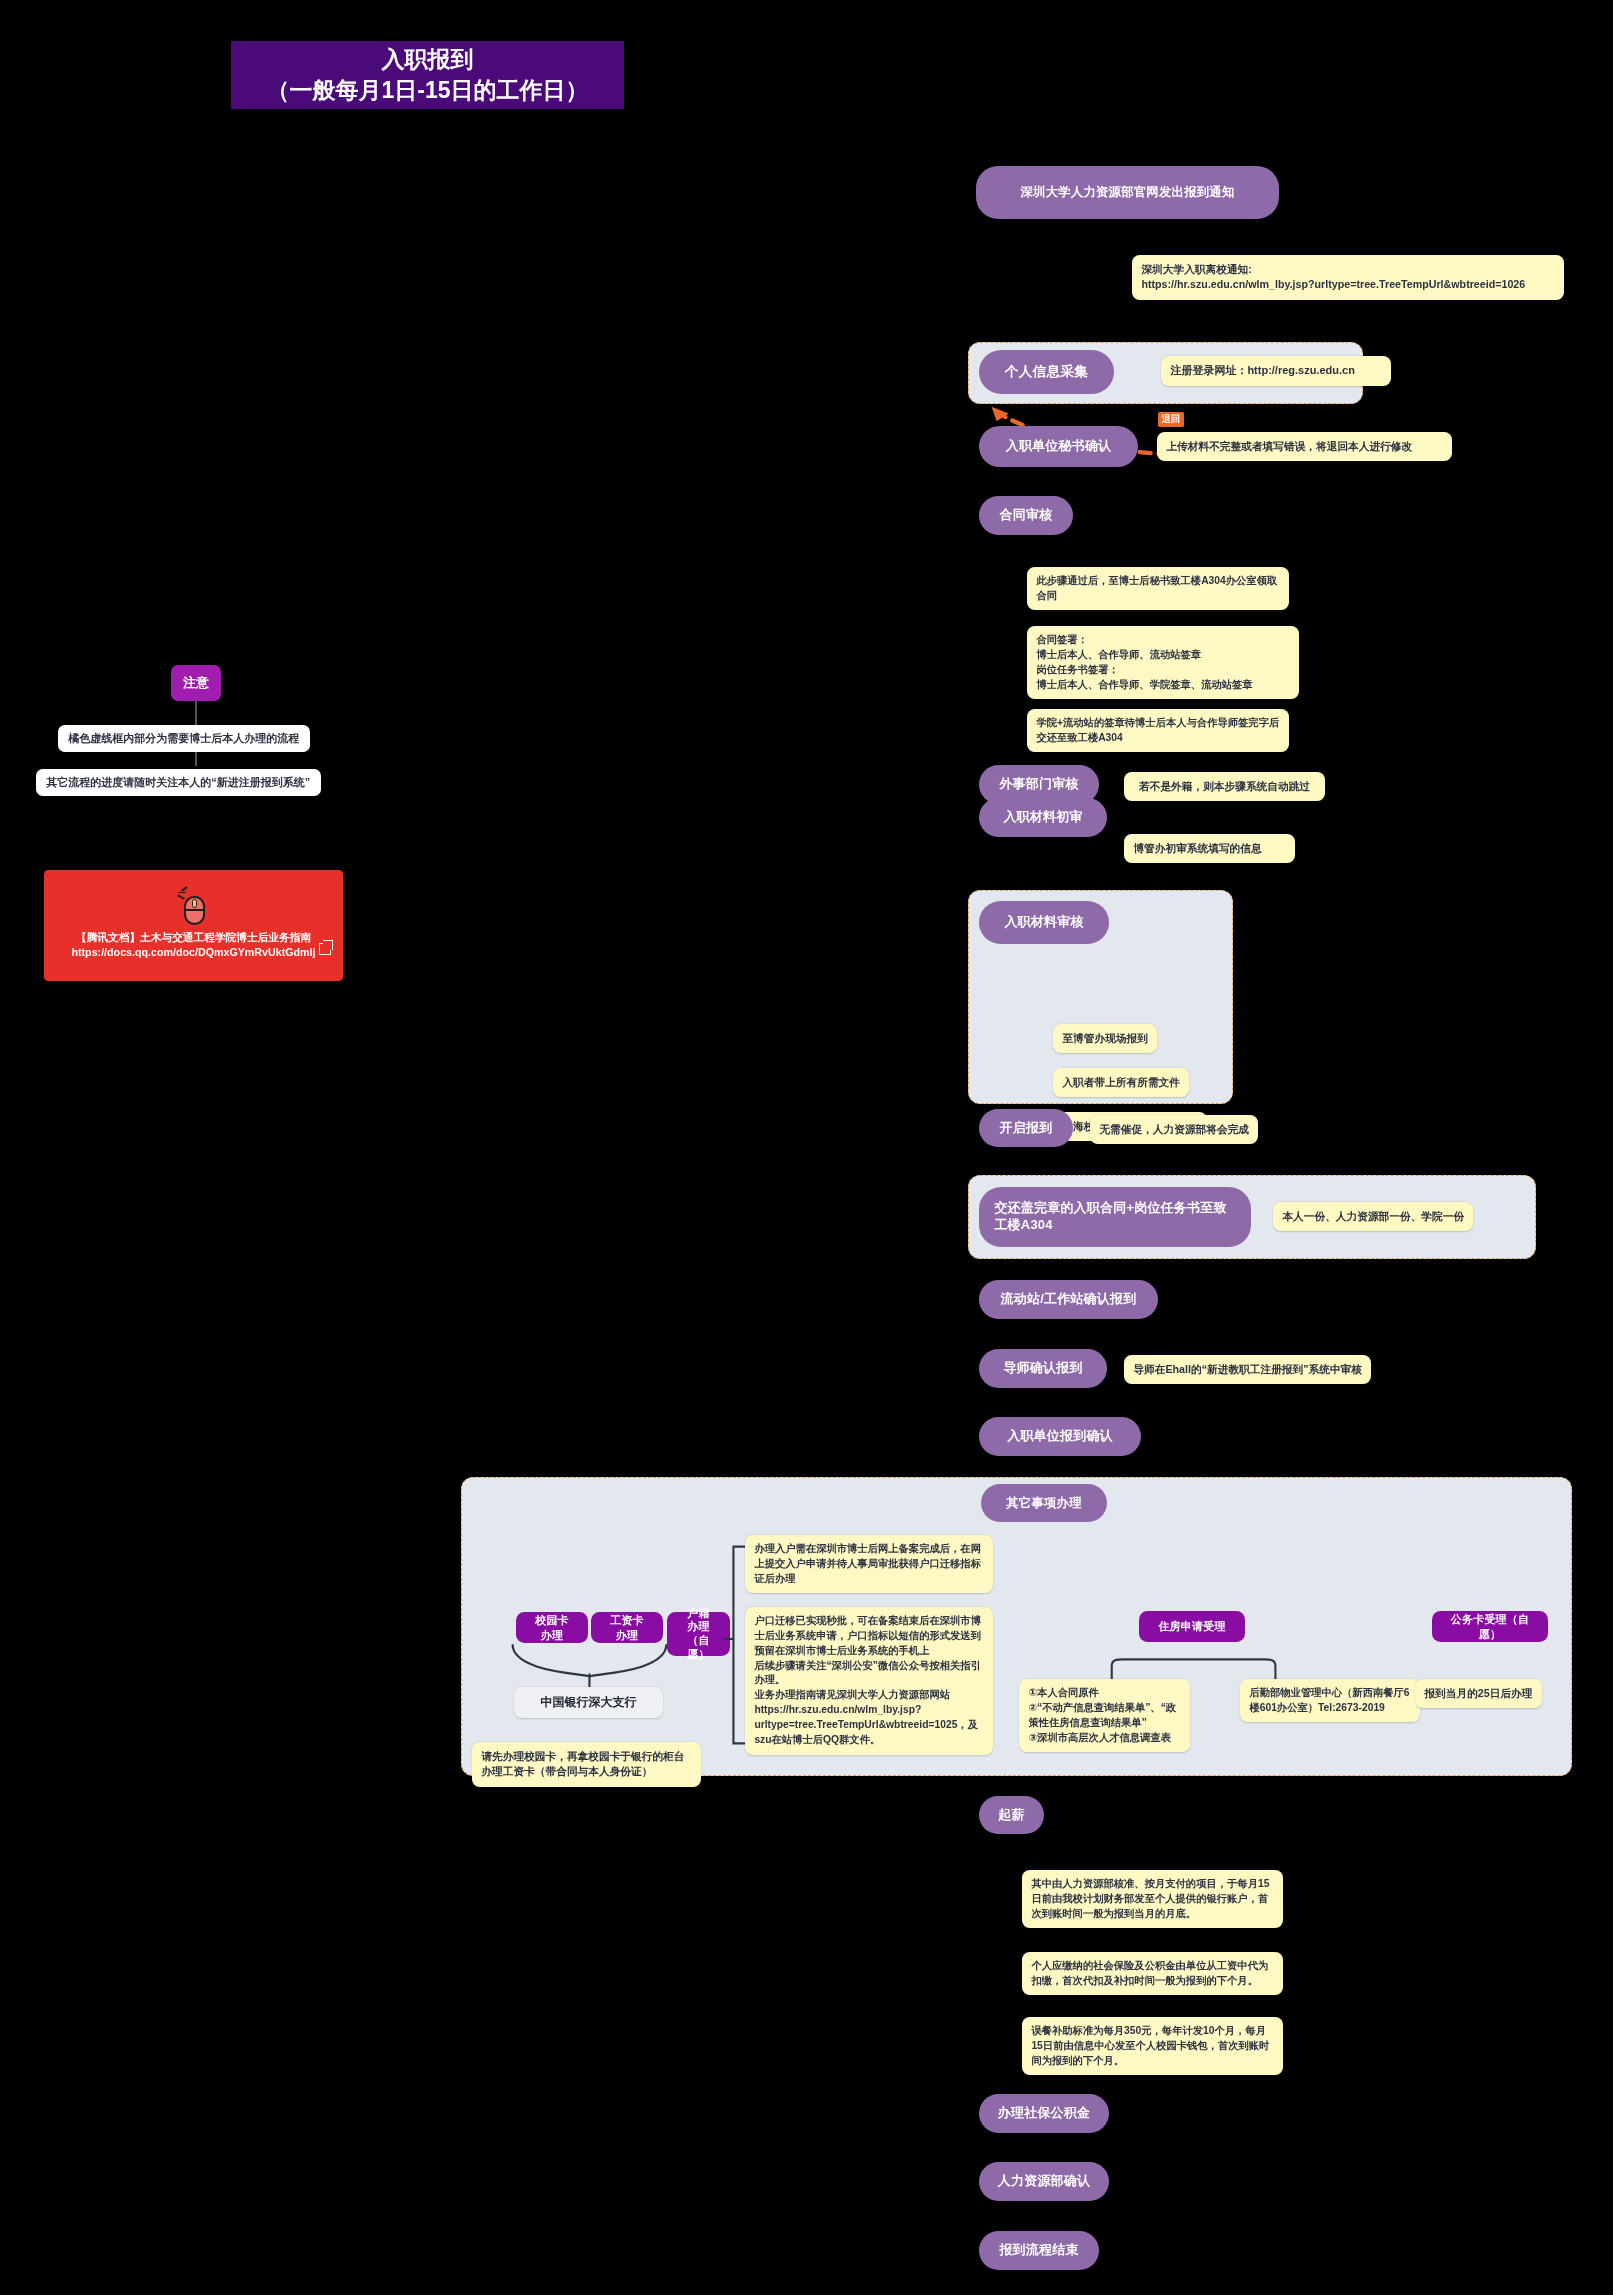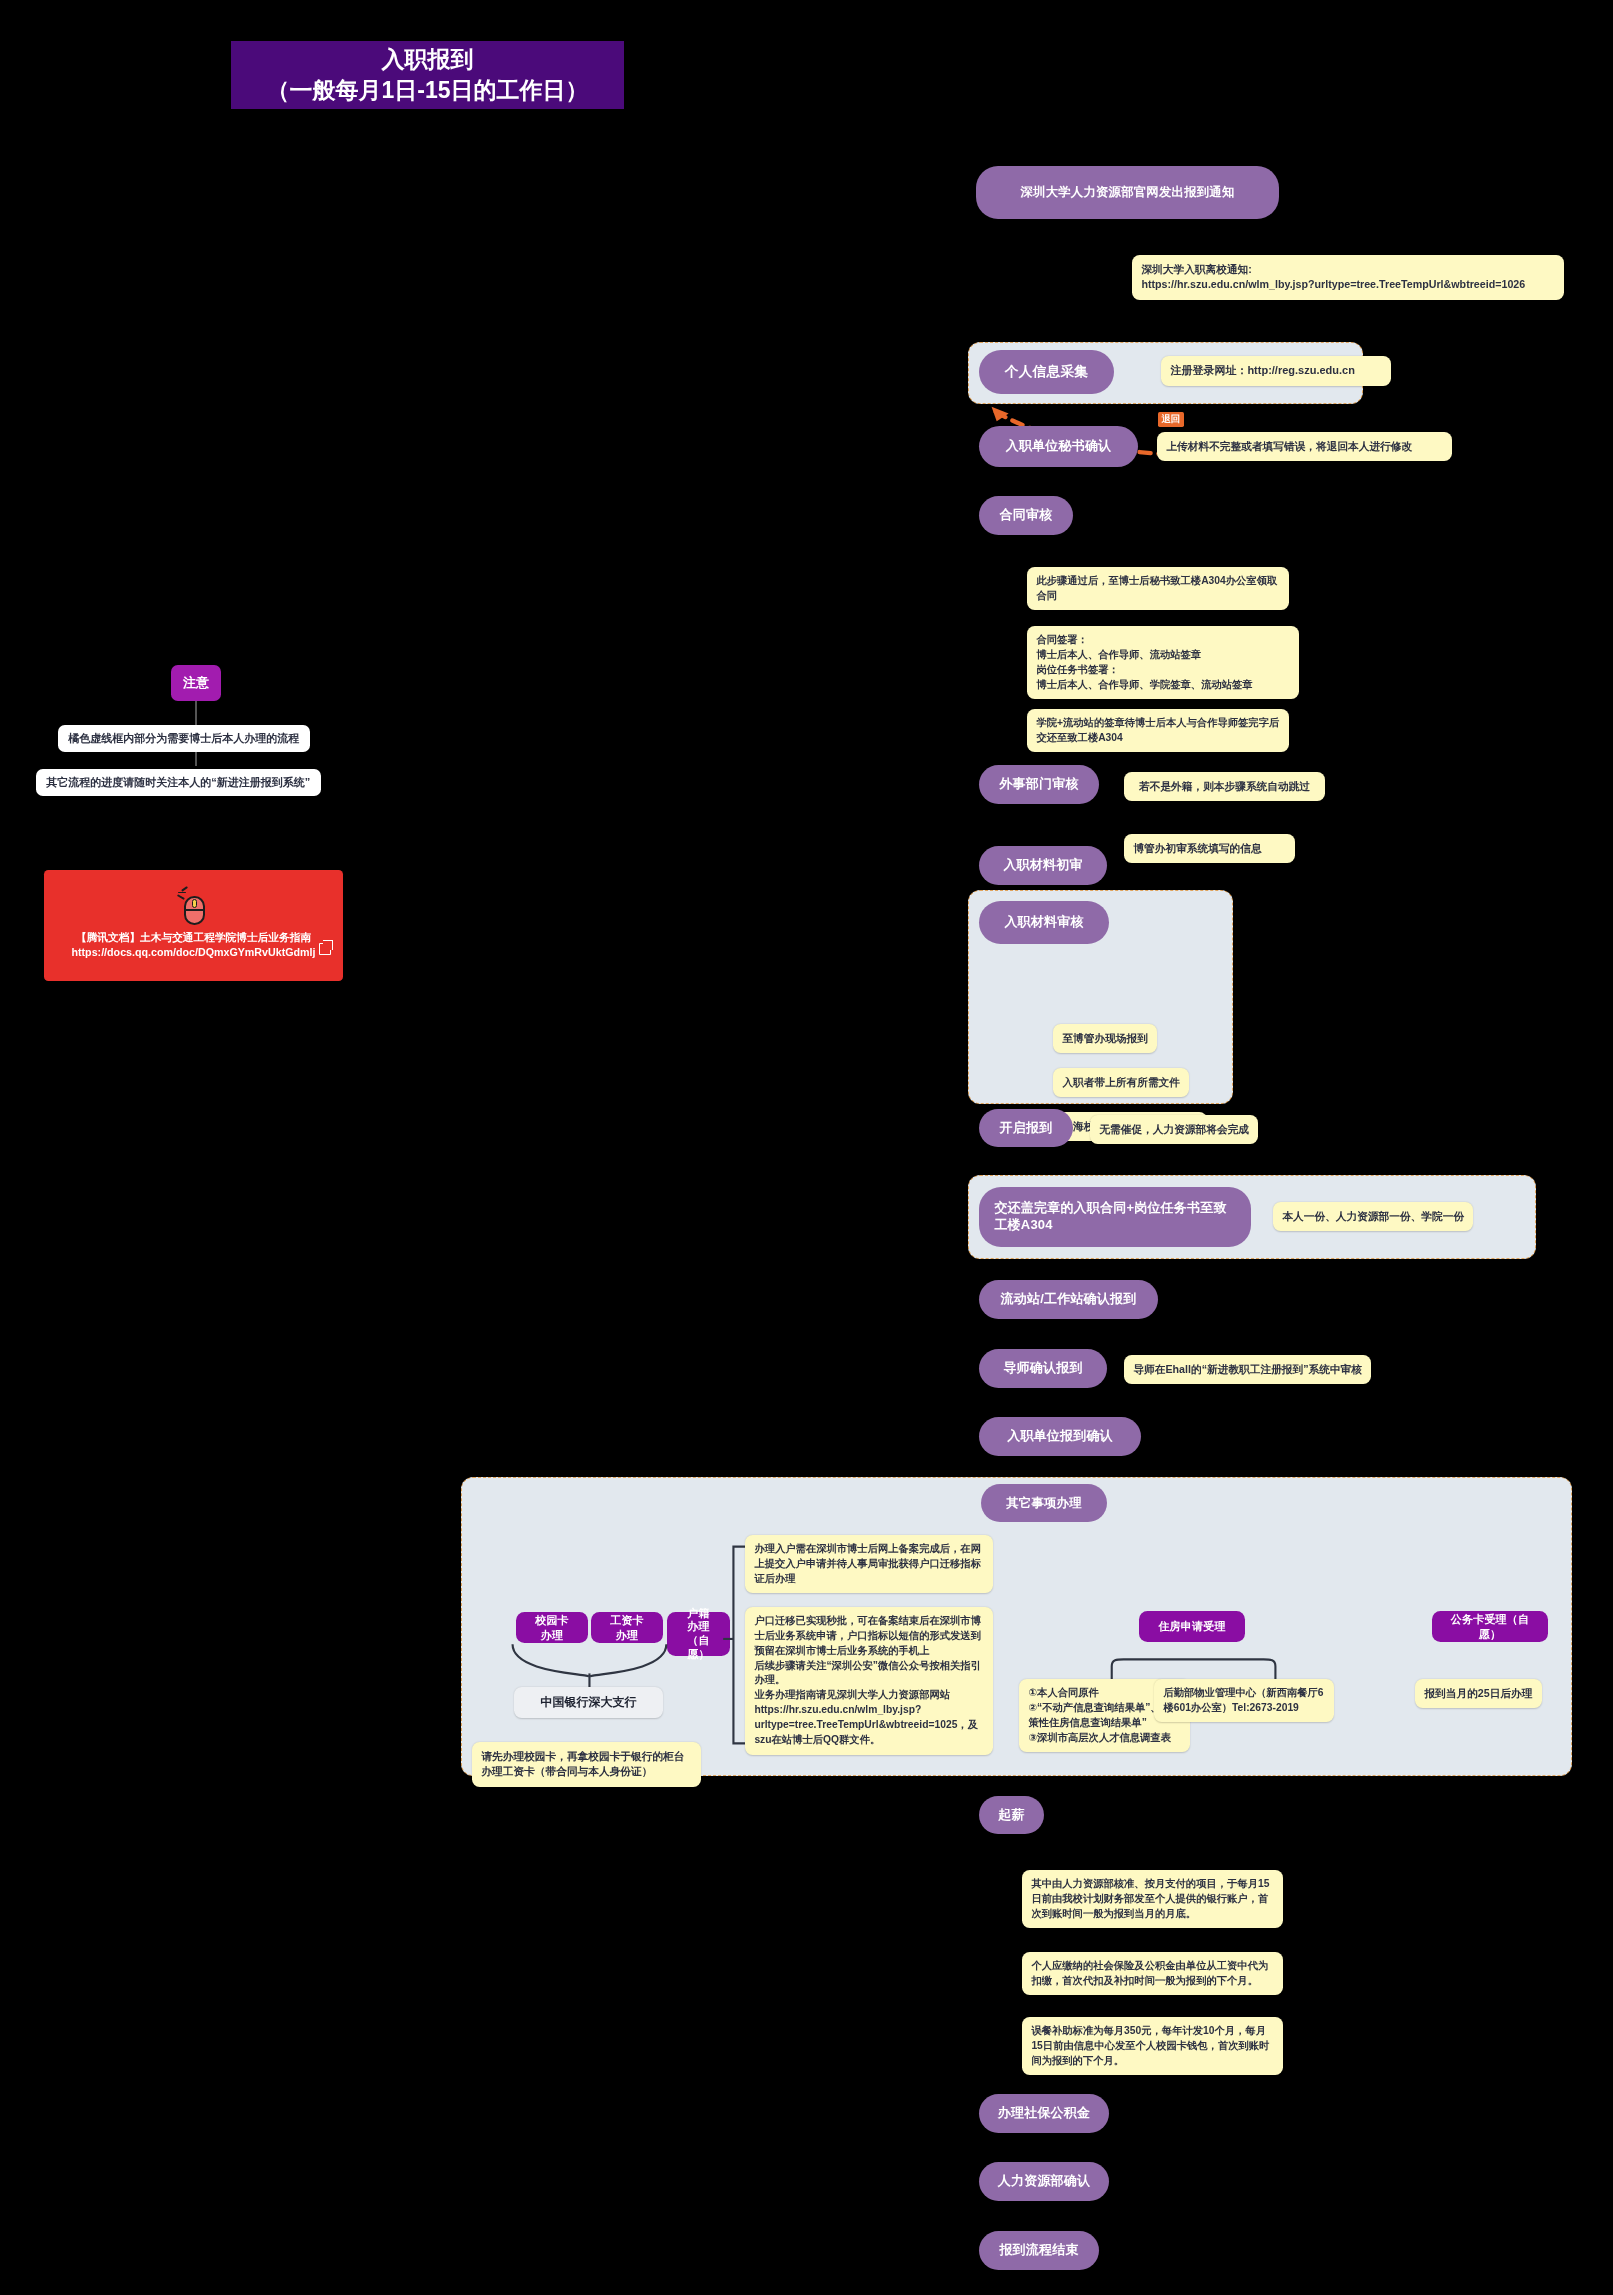--- a/index.html
+++ b/index.html
@@ -180,21 +180,21 @@
   <div class="note" style="left:1027px; top:567px; width:262px; font-size:10.3px; white-space:pre-line;">此步骤通过后，至博士后秘书致工楼A304办公室领取合同</div>
   <div class="note" style="left:1027px; top:626px; width:272px; font-size:10.3px; white-space:pre-line;">合同签署：
 博士后本人、合作导师、流动站签章
 岗位任务书签署：
 博士后本人、合作导师、学院签章、流动站签章</div>
   <div class="note" style="left:1027px; top:709px; width:262px; font-size:10.3px; white-space:pre-line;">学院+流动站的签章待博士后本人与合作导师签完字后交还至致工楼A304</div>
 
   <div class="node" style="left:979px; top:765px; width:120px; height:39px; font-size:13px;">外事部门审核</div>
   <div class="note" style="left:1124px; top:772px; width:201px; font-size:10.7px;text-align:center;">若不是外籍，则本步骤系统自动跳过</div>
 
-  <div class="node" style="left:979px; top:846px; width:128px; height:39px; font-size:13px;">入职材料初审</div>
+  <div class="node" style="left:979px; top:798px; width:128px; height:39px; font-size:13px;">入职材料初审</div>
   <div class="note" style="left:1124px; top:834px; width:171px; font-size:10.7px;">博管办初审系统填写的信息</div>
 
   <div class="dashbox" style="left:968px; top:890px; width:265px; height:214px;"></div>
   <div class="node" style="left:979px; top:901px; width:130px; height:43px; font-size:13px;">入职材料审核</div>
   <div class="vline" style="left:1043px; top:943px; height:150px;"></div>
   <div class="hline" style="left:1043px; top:1037px; width:15.4px;"></div>
   <div class="hline" style="left:1043px; top:1081px; width:15.4px;"></div>
   <div class="hline" style="left:1043px; top:1126px; width:15.4px;"></div>
   <div class="note" style="left:1053px; top:1024px; width:auto; font-size:10.7px; white-space:nowrap;">至博管办现场报到</div>
   <div class="note" style="left:1053px; top:1068px; width:auto; font-size:10.7px; white-space:nowrap;">入职者带上所有所需文件</div>
@@ -253,21 +253,21 @@
 业务办理指南请见深圳大学人力资源部网站https://hr.szu.edu.cn/wlm_lby.jsp?urltype=tree.TreeTempUrl&amp;wbtreeid=1025，及szu在站博士后QQ群文件。</div>
 
   <div class="node bright" style="left:1139px; top:1611px; width:106px; height:31px; font-size:11px;">住房申请受理</div>
   <div class="vline" style="left:1192px; top:1642px; height:22px;"></div>
   <svg style="position:absolute; left:1102px; top:1656px; width:184px; height:27px;" viewBox="0 0 215 32" width="184" height="27">
     <path d="M 10 30 L 10 12 C 10 4, 16 4, 24 4 L 190 4 C 198 4, 204 4, 204 12 L 204 30" fill="none" stroke="#2f3542" stroke-width="2.5"></path>
   </svg>
   <div class="note" style="left:1019px; top:1679px; width:171px; font-size:10.3px; white-space:pre-line;">①本人合同原件
 ②“不动产信息查询结果单”、“政策性住房信息查询结果单”
 ③深圳市高层次人才信息调查表</div>
-  <div class="note" style="left:1154px; top:1679px; width:180px; font-size:10.3px;">后勤部物业管理中心（新西南餐厅6楼601办公室）Tel:2673-2019</div>
+  <div class="note" style="left:1240px; top:1679px; width:180px; font-size:10.3px;">后勤部物业管理中心（新西南餐厅6楼601办公室）Tel:2673-2019</div>
 
   <div class="node bright" style="left:1432px; top:1611px; width:116px; height:31px; font-size:11px;">公务卡受理（自愿）</div>
   <div class="vline" style="left:1490px; top:1642px; height:38px;"></div>
   <div class="note" style="left:1415px; top:1679px; width:auto; font-size:10.7px; white-space:nowrap;">报到当月的25日后办理</div>
 
   <div class="node" style="left:979px; top:1796px; width:65px; height:38px; font-size:13px;">起薪</div>
   <div class="note" style="left:1022px; top:1870px; width:261px; font-size:10.3px;">其中由人力资源部核准、按月支付的项目，于每月15日前由我校计划财务部发至个人提供的银行账户，首次到账时间一般为报到当月的月底。</div>
   <div class="note" style="left:1022px; top:1952px; width:261px; font-size:10.3px;">个人应缴纳的社会保险及公积金由单位从工资中代为扣缴，首次代扣及补扣时间一般为报到的下个月。</div>
   <div class="note" style="left:1022px; top:2017px; width:261px; font-size:10.3px;">误餐补助标准为每月350元，每年计发10个月，每月15日前由信息中心发至个人校园卡钱包，首次到账时间为报到的下个月。</div>
 

